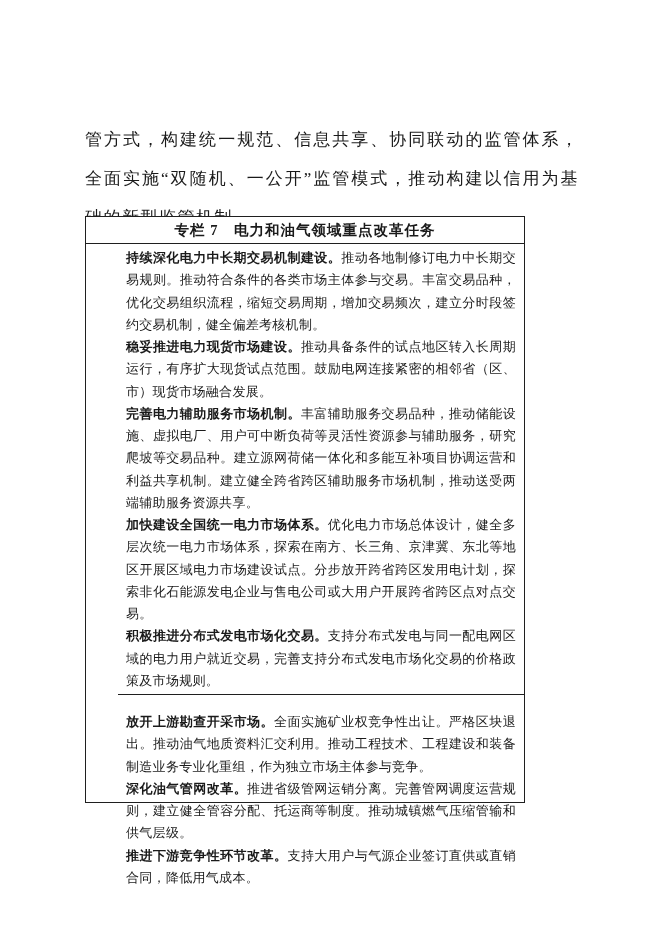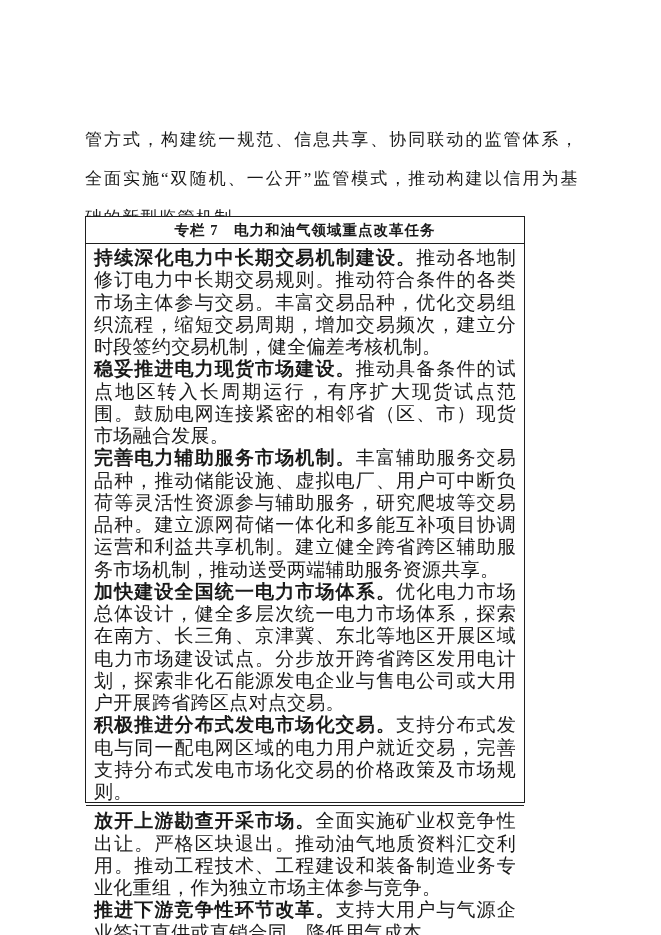--- a/index.html
+++ b/index.html
@@ -37,29 +37,30 @@
     height: 27px;
     line-height: 26px;
     border-bottom: 1.5px solid #1f1f1f;
     text-align: center;
     font-weight: bold;
     font-size: 14.5px;
     letter-spacing: 1px;
   }
   .box-section {
     padding: 3px 8px 2px 8px;
-    font-size: 19px;
+    font-size: 13px;
     line-height: 22.25px;
     text-align: justify;
     text-justify: inter-character;
     letter-spacing: 0.3px;
+    margin-left: 32px;
   }
   .box-section.oilgas {
     border-top: 1.5px solid #1f1f1f;
-    padding-top: 4px;
+    padding-top: 16px;
   }
   .para { margin: 0; }
   .para b { font-weight: bold; }
   .page-num {
     position: absolute;
     left: 0;
     top: 833px;
     width: 100%;
     text-align: center;
     font-size: 16px;
@@ -93,20 +94,23 @@
       <p class="para">
         <b>积极推进分布式发电市场化交易。</b><span>支持分布式发电与同一配电网区域的电力用户就近交易，完善支持分布式发电市场化交易的价格政策及市场规则。</span>
       </p>
     </div>
 
     <div class="box-section oilgas">
       <p class="para">
         <b>放开上游勘查开采市场。</b><span>全面实施矿业权竞争性出让。严格区块退出。推动油气地质资料汇交利用。推动工程技术、工程建设和装备制造业务专业化重组，作为独立市场主体参与竞争。</span>
       </p>
       <p class="para">
+        <b>深化油气管网改革。</b><span>推进省级管网运销分离。完善管网调度运营规则，建立健全管容分配、托运商等制度。推动城镇燃气压缩管输和供气层级。</span>
+      </p>
+      <p class="para">
         <b>推进下游竞争性环节改革。</b><span>支持大用户与气源企业签订直供或直销合同，降低用气成本。</span>
       </p>
     </div>
 
   </div>
 
 
 </div>
 
 </body></html>

